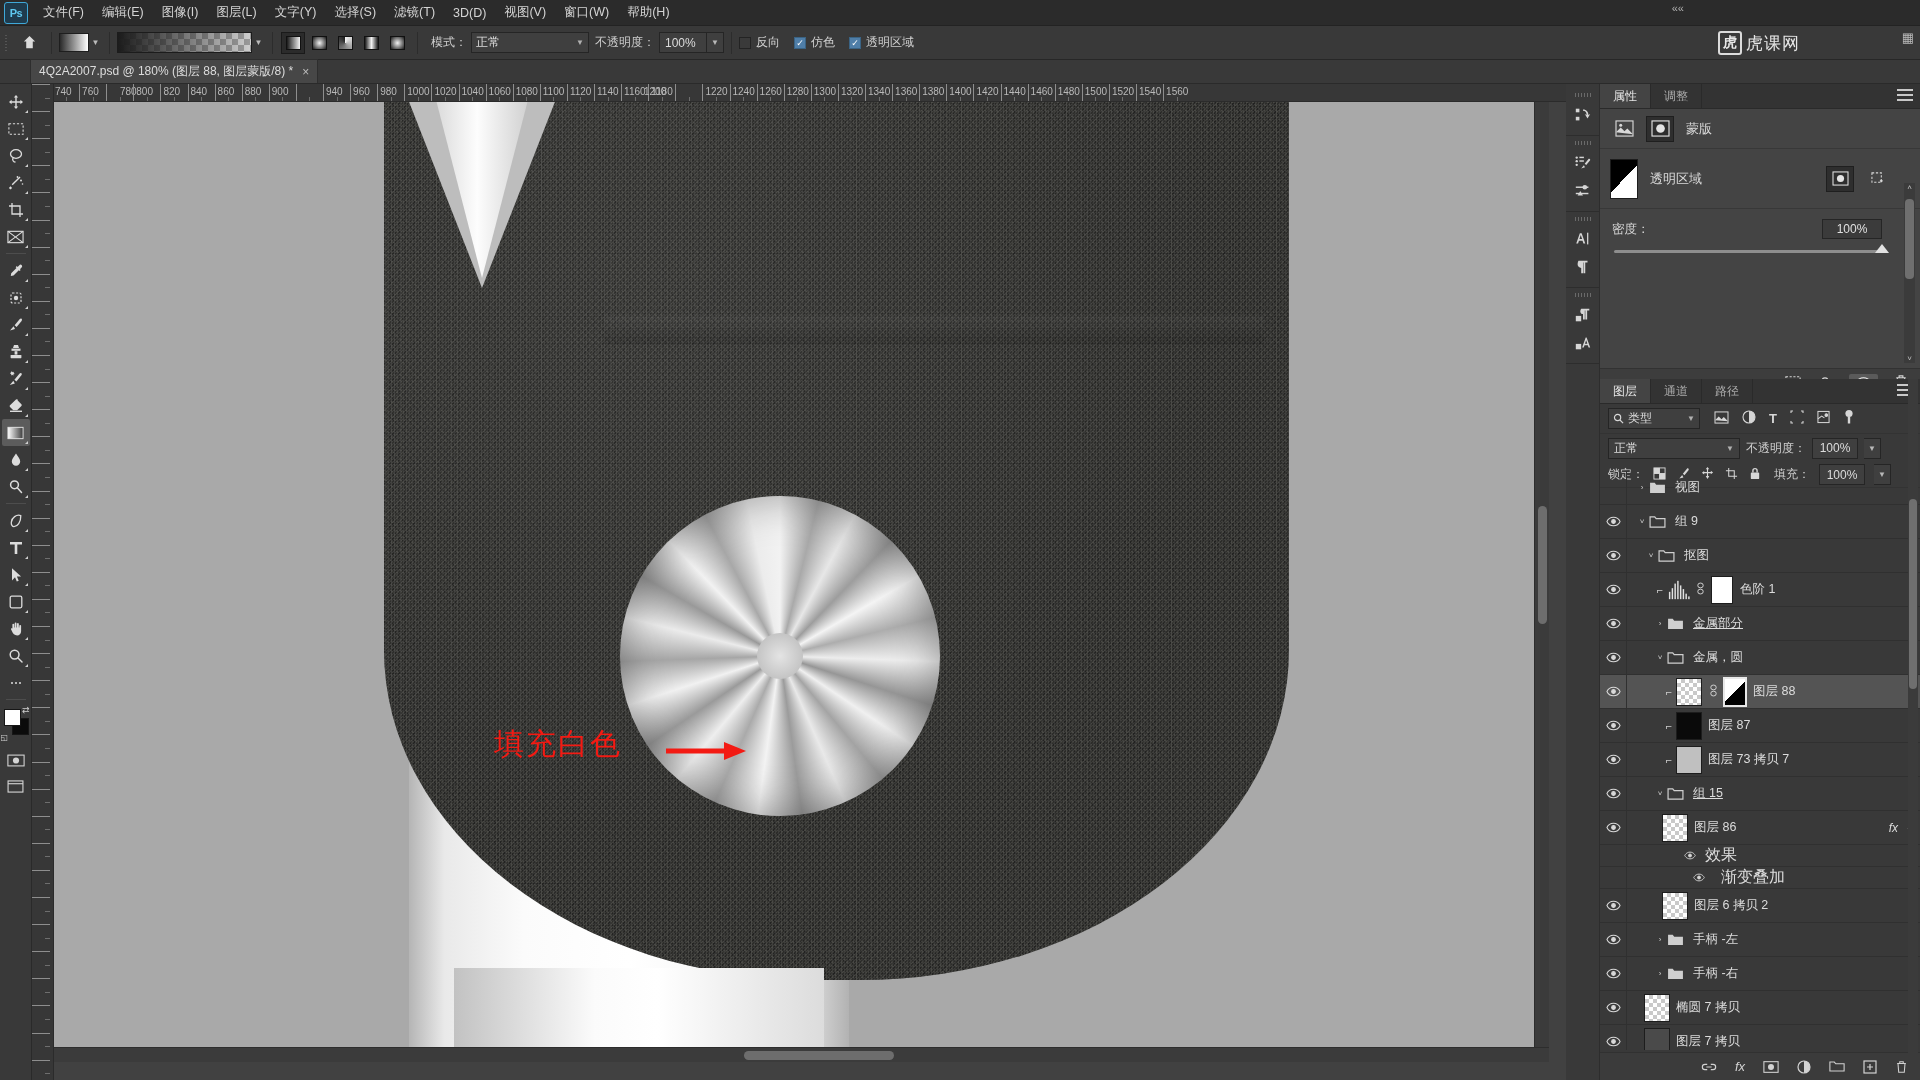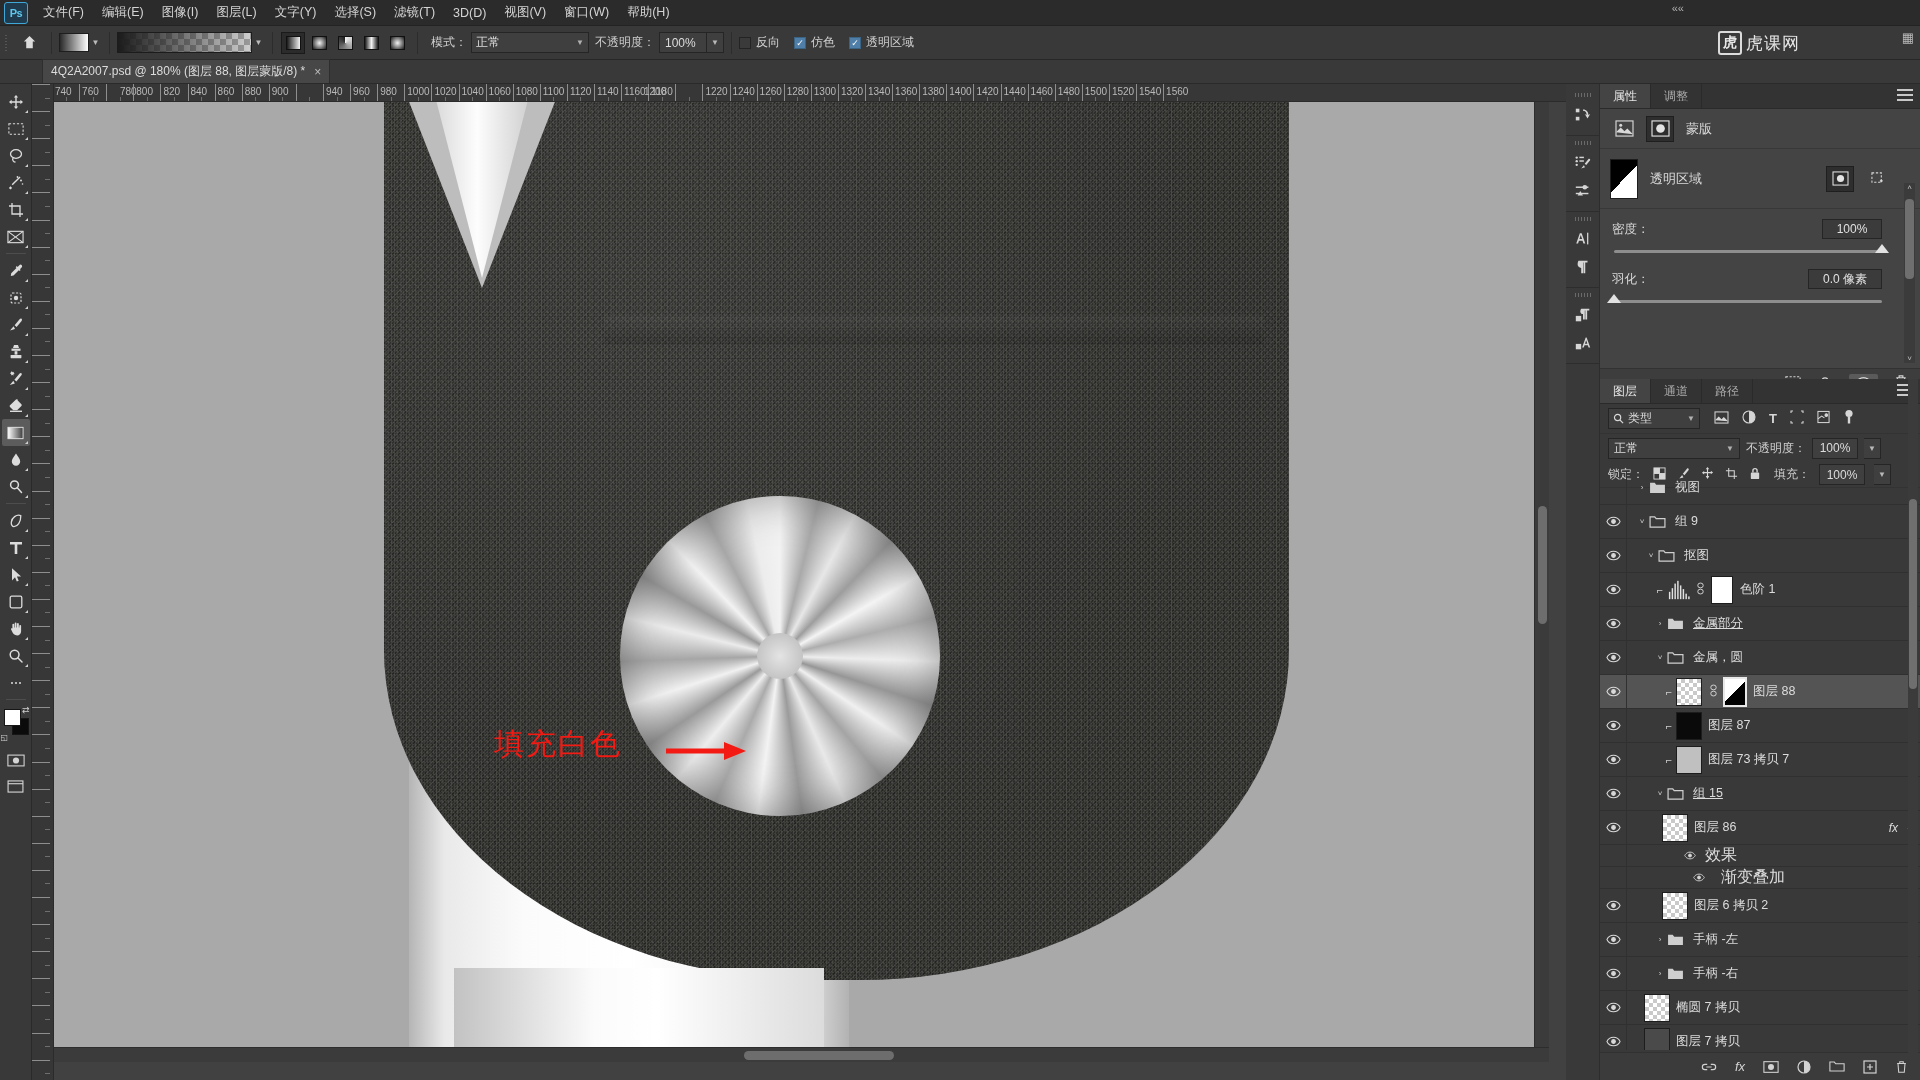--- a/index.html
+++ b/index.html
@@ -104,21 +104,21 @@
     color: #e8e8e8; font-size: 14px; font-weight: bold;
     display: flex; align-items: center; justify-content: center;
   }
   .wm-text { font-size: 17px; color: #e6e6e6; letter-spacing: 1px; }
   .wm-right-icons { position: absolute; right: 6px; top: 30px; display: flex; gap: 8px; }
   .wm-right-icons span { font-size: 13px; color: #b9b9b9; }
 
   
   .tabbar {
     position: absolute; left: 0; top: 60px; width: 1920px; height: 24px;
-    background: #393939; border-bottom: 1px solid #2a2a2a; display: flex; align-items: flex-end; gap: 12px;
+    background: #393939; border-bottom: 1px solid #2a2a2a; display: flex; align-items: flex-end;
   }
   .tabbar .tb-grip { width: 30px; height: 24px; }
   .doc-tab {
     height: 24px; background: #474747; border: 1px solid #2e2e2e; border-bottom: none;
     display: flex; align-items: center; padding: 0 8px; font-size: 12px; color: #dcdcdc;
     gap: 9px; max-width: 420px;
   }
   .doc-tab .close { font-size: 12px; color: #bdbdbd; }
   .tab-right-arrows {
     position: absolute; right: 236px; top: 2px; font-size: 11px; color: #b0b0b0;
@@ -1078,29 +1078,20 @@
       <div class="slider-row">
         <div class="sr-top">
           <span class="sr-label">密度：</span>
           <span class="sr-field">100%</span>
         </div>
         <div class="sr-track">
           <div class="sr-knob" style="left:calc(100% - 7px);"></div>
         </div>
       </div>
 
-      <div class="slider-row">
-        <div class="sr-top">
-          <span class="sr-label">羽化：</span>
-          <span class="sr-field" style="width:74px">0.0 像素</span>
-        </div>
-        <div class="sr-track">
-          <div class="sr-knob" style="left:-7px;"></div>
-        </div>
-      </div>
 
       <div class="props-scroll">
         <div class="up">˄</div>
         <div class="th"></div>
         <div class="dn">˅</div>
       </div>
 
       <div class="props-foot">
         <span class="fbtn">
           <svg width="16" height="14" viewBox="0 0 18 14" fill="none" stroke="#d5d5d5" stroke-width="1.2" stroke-dasharray="2.4 1.8">

